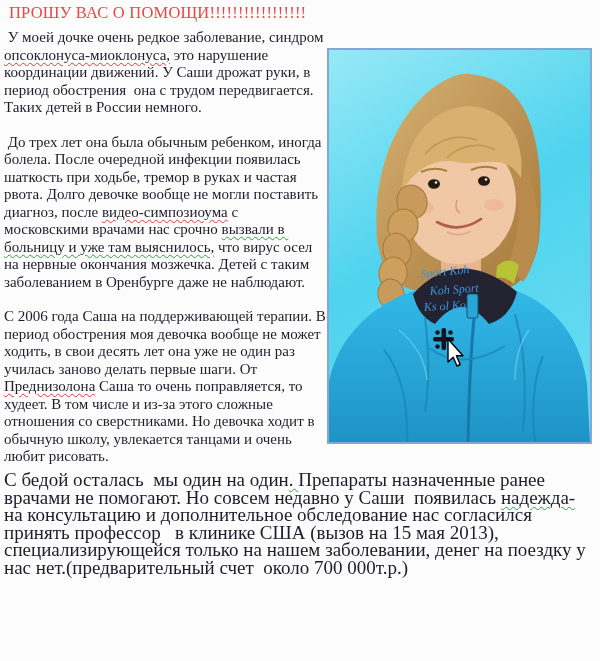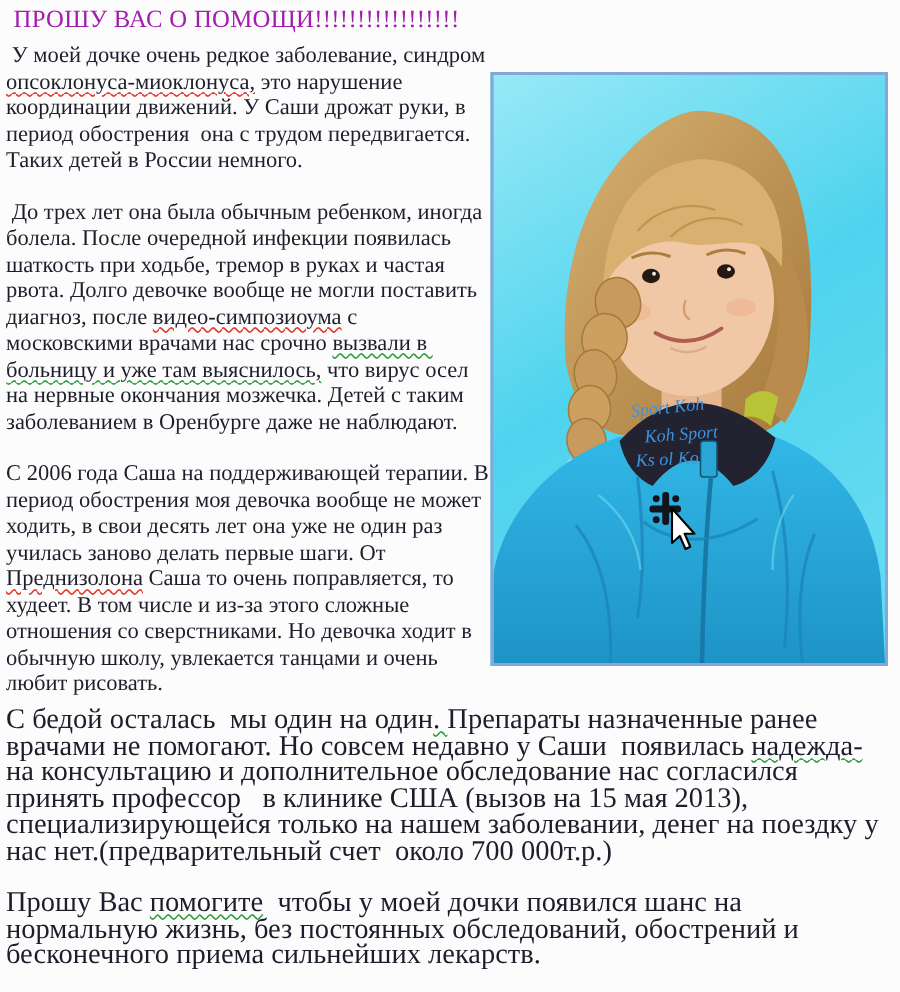--- a/index.html
+++ b/index.html
@@ -3,21 +3,21 @@
 <meta charset="utf-8">
 <style>
   html,body{margin:0;padding:0}
   body{
     width:600px;height:661px;position:relative;overflow:hidden;
     background:#fcfcfc;color:#1d1d2b;
     font-family:"Liberation Serif","DejaVu Serif",serif;
   }
   .title{
     position:absolute;left:9px;top:3px;margin:0;
-    font-size:16.5px;font-weight:400;letter-spacing:.2px;color:#a21caf;
+    font-size:16.5px;font-weight:400;letter-spacing:.2px;color:#ef4444;
   }
   .left-col{position:absolute;left:4px;top:29px;width:322px;font-size:15px;line-height:17.5px}
   .bottom-col{position:absolute;left:4px;top:471px;width:588px;font-size:19px;line-height:17.5px}
   .left-col p,.bottom-col p{margin:0 0 17px 0;white-space:pre-wrap}
   .sq-red{text-decoration:underline wavy #e3392b 1px;text-underline-offset:2px}
   .sq-green{text-decoration:underline wavy #2f9e3f 1px;text-underline-offset:2px}
   .photo-frame{
     position:absolute;left:327px;top:48px;width:261px;height:392px;
     border:2px solid #84a7d8;box-sizing:content-box;background:#55d5ee;
   }
@@ -117,14 +117,13 @@
       <circle cx="108.5" cy="296.5" r="2.3"></circle>
       <circle cx="121.5" cy="296.5" r="2.3"></circle>
     </g>
 
     <path d="M119,289 L119,312 L124.2,307.3 L128,316 L131.2,314.5 L127.4,305.8 L134,305.8 Z" fill="#ffffff" stroke="#000000" stroke-width="1.4" stroke-linejoin="round"></path>
   </svg>
 </div>
 
 <div class="bottom-col">
   <p><span>С бедой осталась  мы один на один</span><span class="sq-green">. </span><span>Препараты назначенные ранее врачами не помогают. Но совсем недавно у Саши  появилась </span><span class="sq-green">надежда-</span><span> на консультацию и дополнительное обследование нас согласился принять профессор   в клинике США (вызов на 15 мая 2013), специализирующейся только на нашем заболевании, денег на поездку у нас нет.(предварительный счет  около 700 000т.р.)</span></p>
-  <p><span>Прошу Вас </span><span class="sq-green">помогите</span><span>  чтобы у моей дочки появился шанс на нормальную жизнь, без постоянных обследований, обострений и бесконечного приема сильнейших лекарств.</span></p>
 </div>
 
 </body></html>

